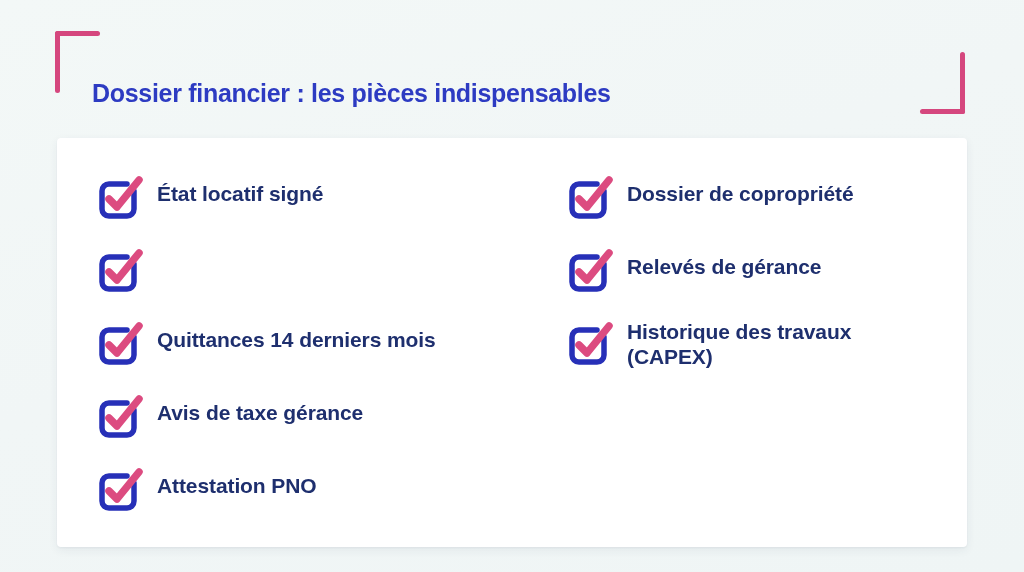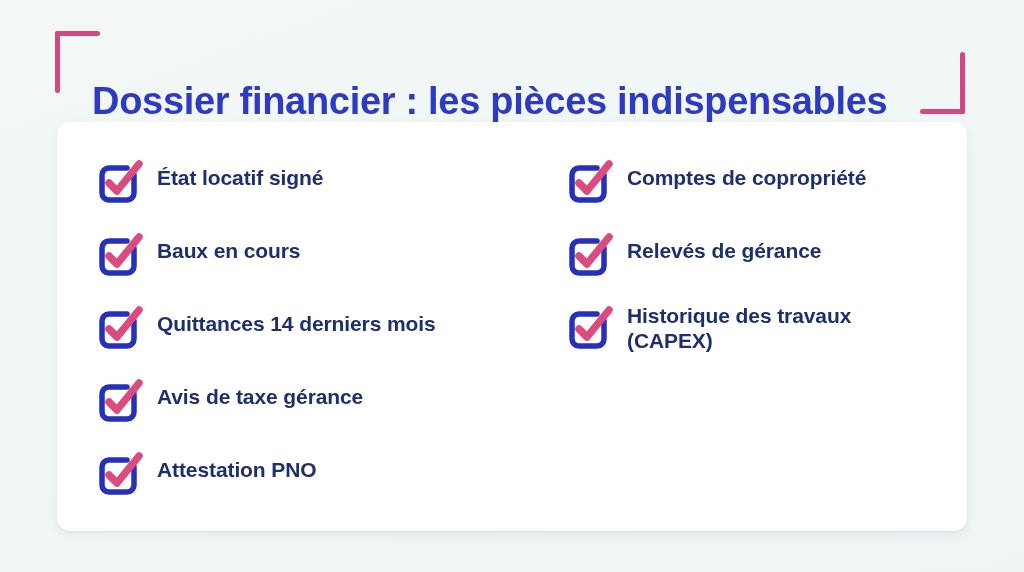--- a/index.html
+++ b/index.html
@@ -79,37 +79,37 @@
     bottom: 0;
     width: 45px;
     height: 5px;
   }
 
   #page-title {
     position: absolute;
     left: 92px;
     top: 51px;
     width: 860px;
-    font-size: 38px;
+    font-size: 25px;
     font-weight: bold;
     letter-spacing: -0.3px;
     color: #2d3bc2;
     line-height: 50px;
     white-space: nowrap;
   }
 
   
   #card {
     position: absolute;
     left: 57px;
-    top: 122px;
+    top: 138px;
     width: 910px;
     height: 409px;
     background: #ffffff;
-    border-radius: 13px;
+    border-radius: 4px;
     box-shadow: 0 3px 10px rgba(40, 60, 90, 0.07),
                 0 1px 2px rgba(40, 60, 90, 0.05);
   }
 
   .column {
     position: absolute;
     top: 0;
   }
   #col-left  { left: 37px;  width: 470px; }
   #col-right { left: 507px; width: 400px; }
@@ -184,21 +184,20 @@
         <span class="item-label">État locatif signé</span>
       </div>
 
       <div class="check-item" style="top:105px;">
         <span class="check-icon">
           <svg viewBox="0 0 52 52">
             <path d="M40 20 V38 a7 7 0 0 1 -7 7 H15 a7 7 0 0 1 -7 -7 V20 a7 7 0 0 1 7 -7 H33" fill="none" stroke="#2730b8" stroke-width="5.5" stroke-linecap="round"></path>
             <path d="M15 28 L23 36 L45 9" fill="none" stroke="#dc4b80" stroke-width="7.5" stroke-linecap="round" stroke-linejoin="round"></path>
           </svg>
         </span>
-        <span class="item-label">Baux en cours</span>
       </div>
 
       <div class="check-item" style="top:178px;">
         <span class="check-icon">
           <svg viewBox="0 0 52 52">
             <path d="M40 20 V38 a7 7 0 0 1 -7 7 H15 a7 7 0 0 1 -7 -7 V20 a7 7 0 0 1 7 -7 H33" fill="none" stroke="#2730b8" stroke-width="5.5" stroke-linecap="round"></path>
             <path d="M15 28 L23 36 L45 9" fill="none" stroke="#dc4b80" stroke-width="7.5" stroke-linecap="round" stroke-linejoin="round"></path>
           </svg>
         </span>
         <span class="item-label">Quittances 14 derniers mois</span>
@@ -228,21 +227,21 @@
 
     <div class="column" id="col-right">
 
       <div class="check-item" style="top:32px;">
         <span class="check-icon">
           <svg viewBox="0 0 52 52">
             <path d="M40 20 V38 a7 7 0 0 1 -7 7 H15 a7 7 0 0 1 -7 -7 V20 a7 7 0 0 1 7 -7 H33" fill="none" stroke="#2730b8" stroke-width="5.5" stroke-linecap="round"></path>
             <path d="M15 28 L23 36 L45 9" fill="none" stroke="#dc4b80" stroke-width="7.5" stroke-linecap="round" stroke-linejoin="round"></path>
           </svg>
         </span>
-        <span class="item-label">Comptes de copropriété</span>
+        <span class="item-label">Dossier de copropriété</span>
       </div>
 
       <div class="check-item" style="top:105px;">
         <span class="check-icon">
           <svg viewBox="0 0 52 52">
             <path d="M40 20 V38 a7 7 0 0 1 -7 7 H15 a7 7 0 0 1 -7 -7 V20 a7 7 0 0 1 7 -7 H33" fill="none" stroke="#2730b8" stroke-width="5.5" stroke-linecap="round"></path>
             <path d="M15 28 L23 36 L45 9" fill="none" stroke="#dc4b80" stroke-width="7.5" stroke-linecap="round" stroke-linejoin="round"></path>
           </svg>
         </span>
         <span class="item-label">Relevés de gérance</span>

